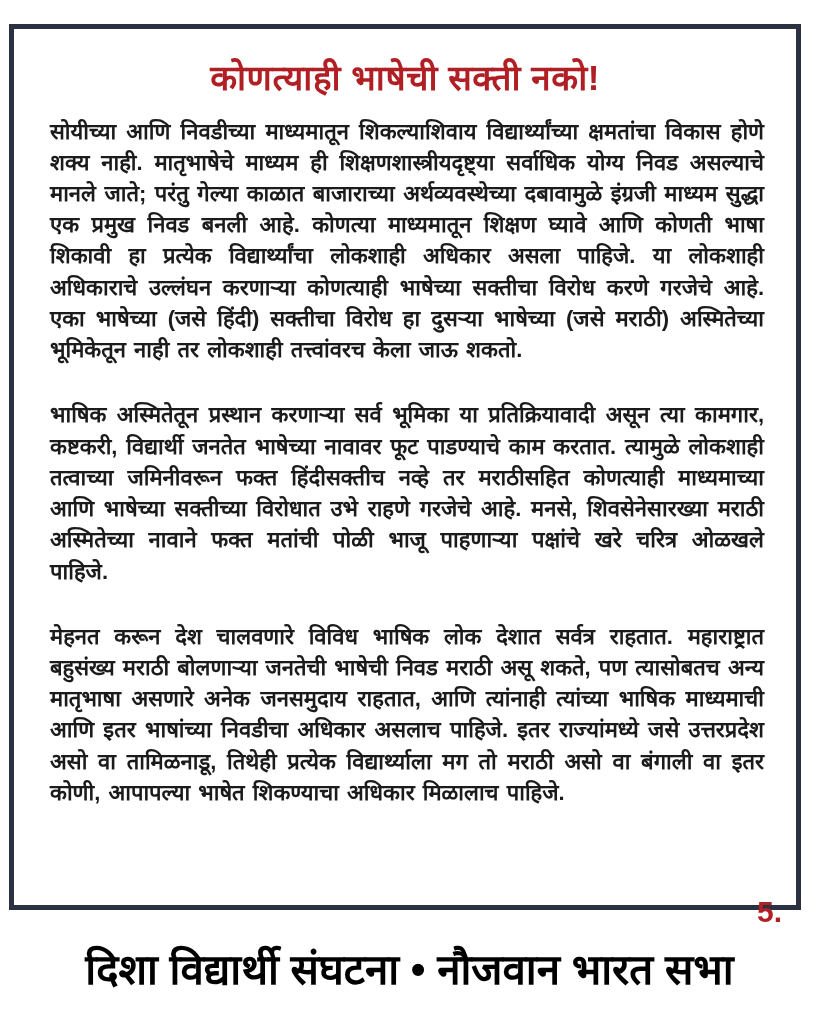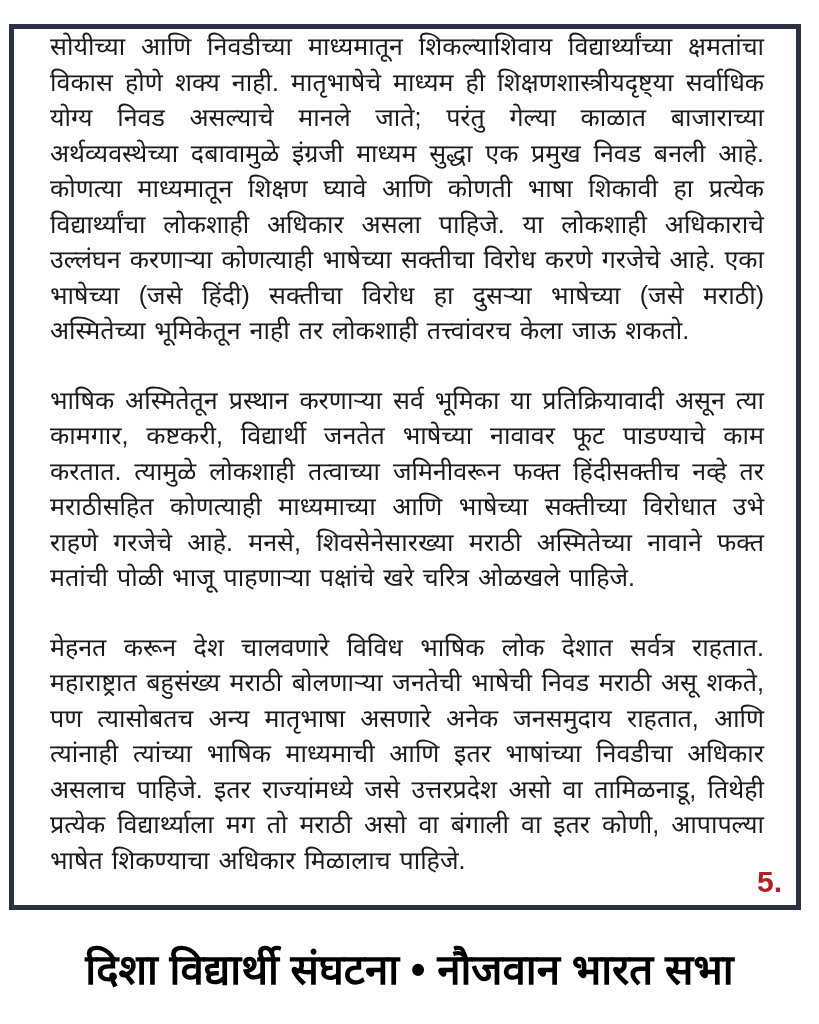--- a/index.html
+++ b/index.html
@@ -37,22 +37,22 @@
     color: #b01f23;
     font-size: 35px;
     font-weight: 800;
     letter-spacing: 0.5px;
     line-height: 1.1;
   }
   .body-para {
     margin: 0 32px 34px 36px;
     text-align: justify;
     color: #1b1b1b;
-    font-size: 25px;
-    font-weight: 400;
+    font-size: 22px;
+    font-weight: 700;
     line-height: 1.42;
     word-spacing: 2px;
   }
   .page-number {
     position: absolute;
     right: 14px;
     bottom: 6px;
     color: #b01f23;
     font-size: 30px;
     font-weight: 800;
@@ -69,20 +69,21 @@
     line-height: 1.2;
     margin-top: 7px;
   }
 </style>
 </head>
 <body>
 
 <div class="sheet">
   <div class="frame">
     <div class="frame-inner">
+      <h1 class="doc-title">कोणत्याही भाषेची सक्ती नको!</h1>
       <p class="body-para">सोयीच्या आणि निवडीच्या माध्यमातून शिकल्याशिवाय विद्यार्थ्यांच्या क्षमतांचा विकास होणे शक्य नाही. मातृभाषेचे माध्यम ही शिक्षणशास्त्रीयदृष्ट्या सर्वाधिक योग्य निवड असल्याचे मानले जाते; परंतु गेल्या काळात बाजाराच्या अर्थव्यवस्थेच्या दबावामुळे इंग्रजी माध्यम सुद्धा एक प्रमुख निवड बनली आहे. कोणत्या माध्यमातून शिक्षण घ्यावे आणि कोणती भाषा शिकावी हा प्रत्येक विद्यार्थ्यांचा लोकशाही अधिकार असला पाहिजे. या लोकशाही अधिकाराचे उल्लंघन करणाऱ्या कोणत्याही भाषेच्या सक्तीचा विरोध करणे गरजेचे आहे. एका भाषेच्या (जसे हिंदी) सक्तीचा विरोध हा दुसऱ्या भाषेच्या (जसे मराठी) अस्मितेच्या भूमिकेतून नाही तर लोकशाही तत्त्वांवरच केला जाऊ शकतो.</p>
       <p class="body-para">भाषिक अस्मितेतून प्रस्थान करणाऱ्या सर्व भूमिका या प्रतिक्रियावादी असून त्या कामगार, कष्टकरी, विद्यार्थी जनतेत भाषेच्या नावावर फूट पाडण्याचे काम करतात. त्यामुळे लोकशाही तत्वाच्या जमिनीवरून फक्त हिंदीसक्तीच नव्हे तर मराठीसहित कोणत्याही माध्यमाच्या आणि भाषेच्या सक्तीच्या विरोधात उभे राहणे गरजेचे आहे. मनसे, शिवसेनेसारख्या मराठी अस्मितेच्या नावाने फक्त मतांची पोळी भाजू पाहणाऱ्या पक्षांचे खरे चरित्र ओळखले पाहिजे.</p>
       <p class="body-para">मेहनत करून देश चालवणारे विविध भाषिक लोक देशात सर्वत्र राहतात. महाराष्ट्रात बहुसंख्य मराठी बोलणाऱ्या जनतेची भाषेची निवड मराठी असू शकते, पण त्यासोबतच अन्य मातृभाषा असणारे अनेक जनसमुदाय राहतात, आणि त्यांनाही त्यांच्या भाषिक माध्यमाची आणि इतर भाषांच्या निवडीचा अधिकार असलाच पाहिजे. इतर राज्यांमध्ये जसे उत्तरप्रदेश असो वा तामिळनाडू, तिथेही प्रत्येक विद्यार्थ्याला मग तो मराठी असो वा बंगाली वा इतर कोणी, आपापल्या भाषेत शिकण्याचा अधिकार मिळालाच पाहिजे.</p>
       <div class="page-number">5.</div>
     </div>
   </div>
   <div class="footer">दिशा विद्यार्थी संघटना • नौजवान भारत सभा</div>
 </div>
 
 </body></html>

